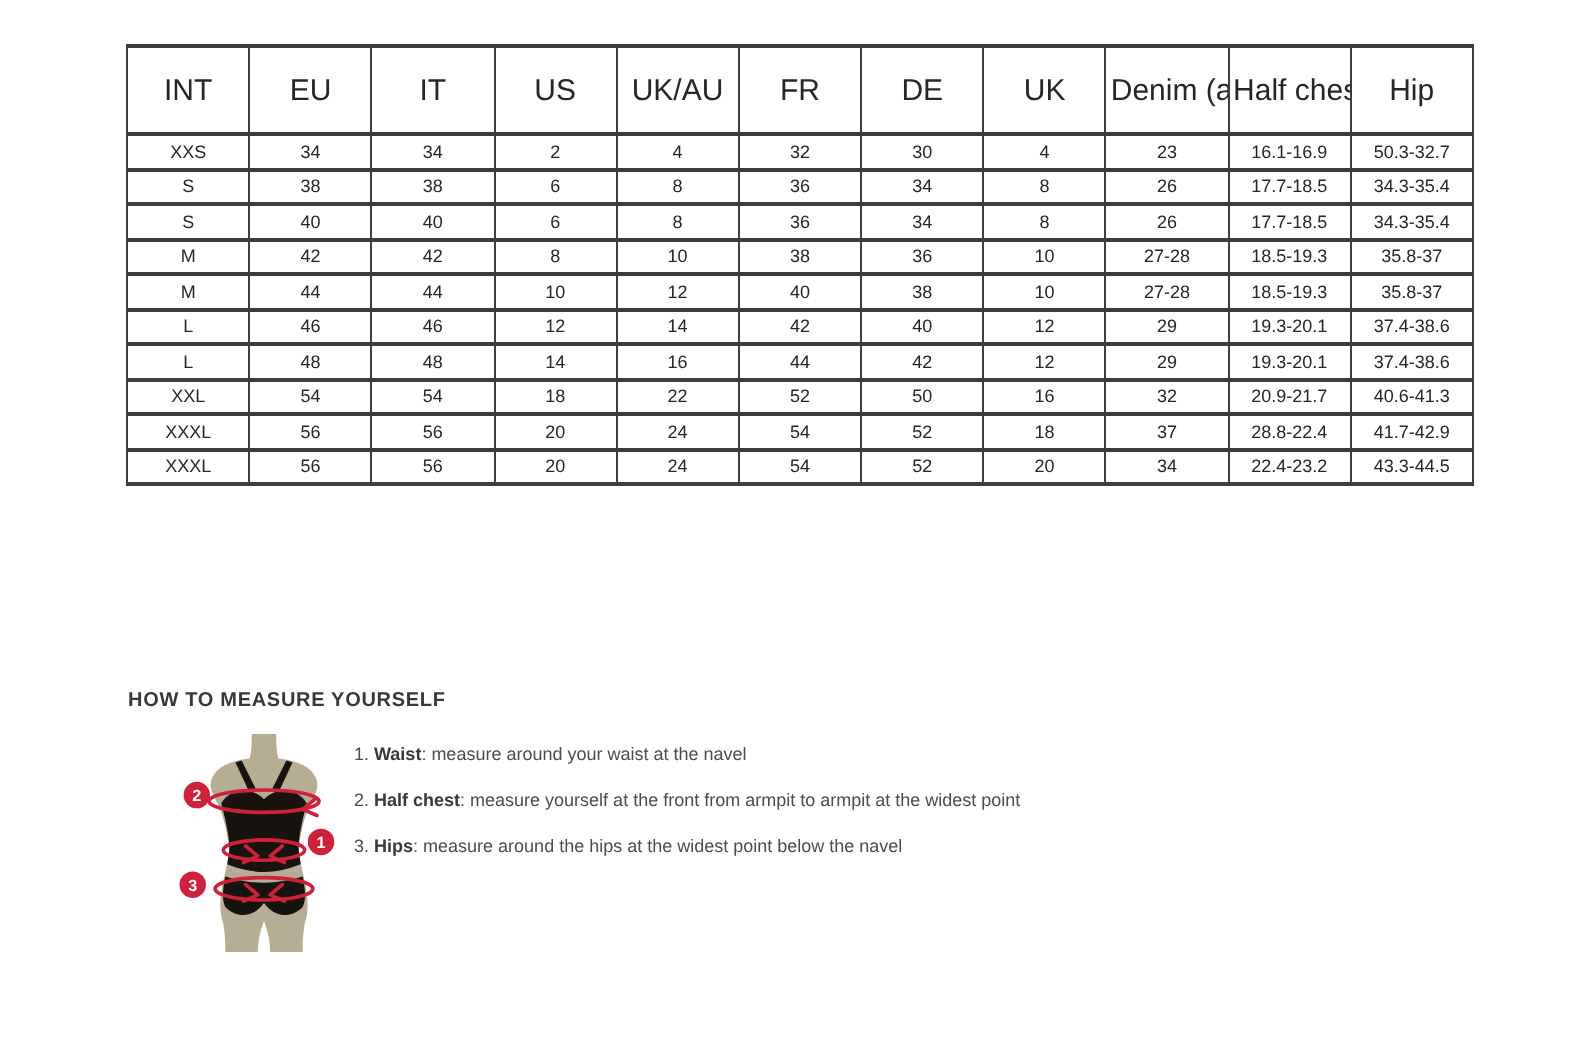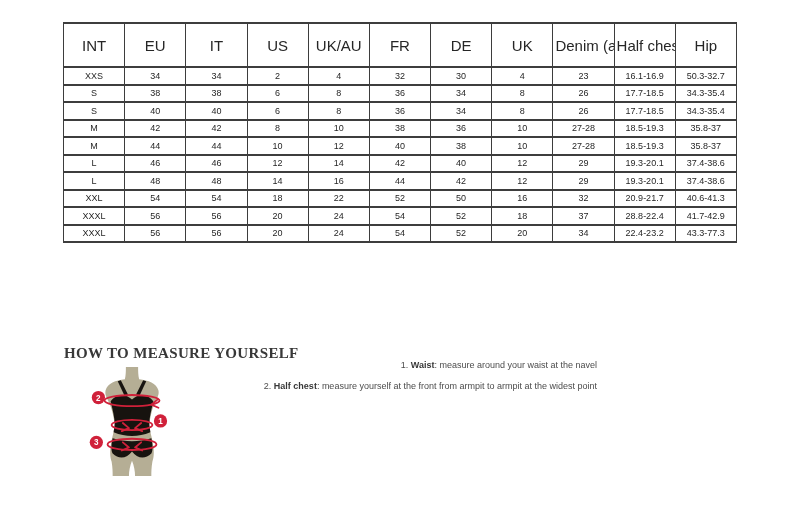--- a/index.html
+++ b/index.html
@@ -42,40 +42,38 @@
     font-weight:normal;
     font-size:15px;
   }
   table.size-chart td{
     height:17.5px;
     font-size:9px;
   }
   
   .measure-title{
     position:absolute;left:64px;top:345px;
-    font-size:15px;font-weight:bold;
+    font-size:10px;font-weight:bold;
     letter-spacing:.35px;
     color:#383838;
-    font-family:Liberation Serif, serif;
   }
   .figure-wrap{
     position:absolute;left:86px;top:367px;
     width:92px;height:112px;
   }
   ul.measure-steps{
     position:absolute;left:177px;top:360px;
     list-style:none;margin:0;padding:0;
     width:420px;
   }
   ul.measure-steps li{
     font-size:9px;
     color:#4c4c4c;
-    margin:0 0 10px 0;
+    margin:12px 0 10px 0;
     line-height:11px;
-    text-align:right;
   }
   ul.measure-steps .num{color:#4c4c4c;}
   ul.measure-steps .term{font-weight:bold;color:#383838;}
 </style>
 </head>
 <body>
 
 <div class="table-wrap">
   <table class="size-chart">
     <thead>
@@ -215,21 +213,21 @@
           <td>XXXL</td>
           <td>56</td>
           <td>56</td>
           <td>20</td>
           <td>24</td>
           <td>54</td>
           <td>52</td>
           <td>20</td>
           <td>34</td>
           <td>22.4-23.2</td>
-          <td>43.3-77.3</td>
+          <td>43.3-44.5</td>
         </tr>
       </tbody>
   </table>
 </div>
 
 <div class="measure-title">HOW TO MEASURE YOURSELF</div>
 
 <div class="figure-wrap">
   <svg width="92" height="112" viewBox="0 0 90 110" xmlns="http://www.w3.org/2000/svg">
 
@@ -270,13 +268,14 @@
       <text x="12" y="33">2</text>
       <text x="73" y="56">1</text>
       <text x="10" y="77">3</text>
     </g>
   </svg>
 </div>
 
 <ul class="measure-steps">
     <li><span class="num">1. </span><span class="term">Waist</span><span>: measure around your waist at the navel</span></li>
     <li><span class="num">2. </span><span class="term">Half chest</span><span>: measure yourself at the front from armpit to armpit at the widest point</span></li>
+    <li><span class="num">3. </span><span class="term">Hips</span><span>: measure around the hips at the widest point below the navel</span></li>
   </ul>
 
 </body></html>

